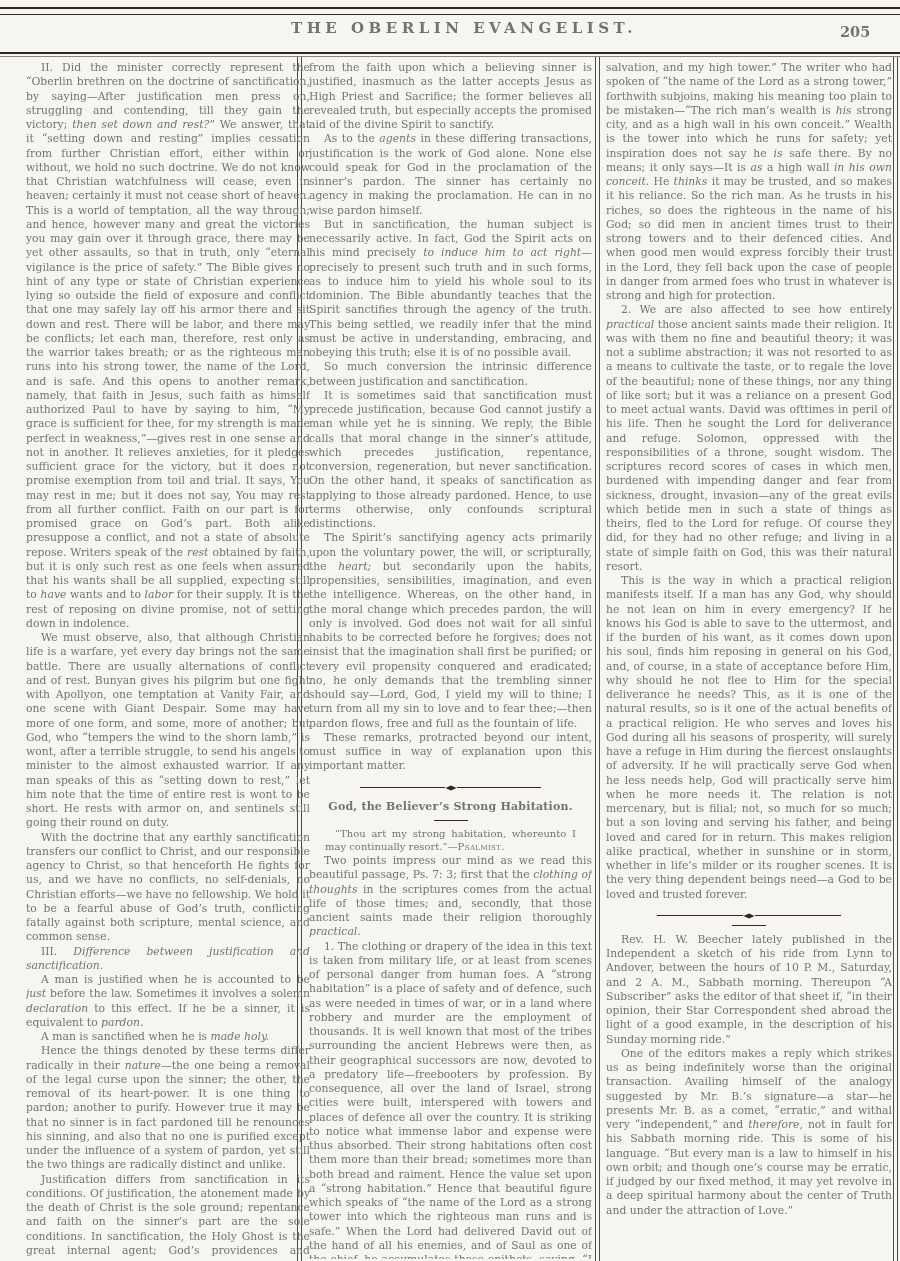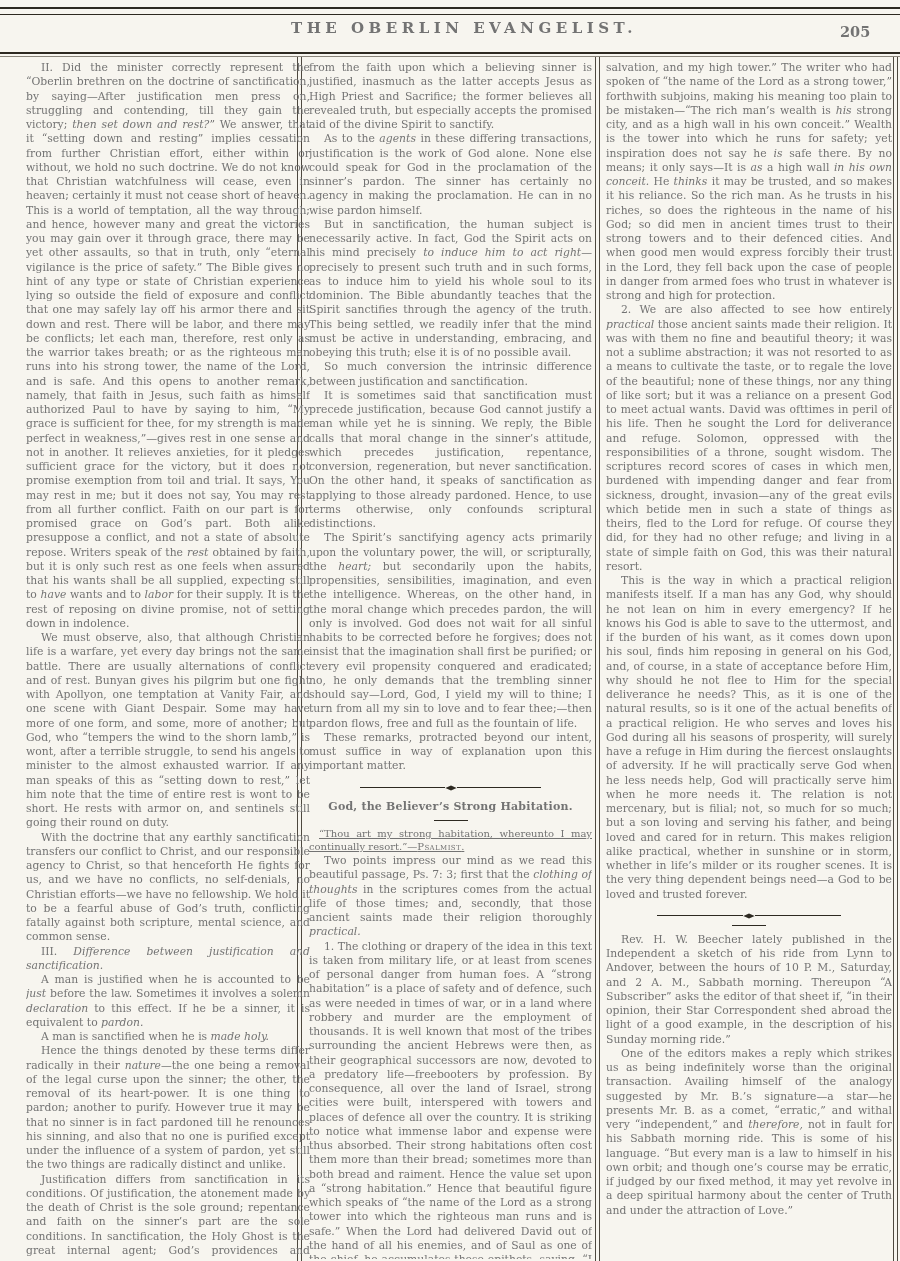--- a/index.html
+++ b/index.html
@@ -20,21 +20,21 @@
   .divider-1 { left:297px; } .divider-2 { left:595px; }
   .right-rule { position:absolute; top:57px; bottom:0; left:893px; width:3px;
     border-left:1px solid #4d483f; border-right:1px solid #4d483f; }
   .column { position:absolute; top:61px; height:1198px; overflow:hidden;
     text-align:justify; font-size:10.8px; line-height:14.25px; }
   .column-1 { left:10px;  width:284px;margin-left:16px; }
   .column-2 { left:309px; width:283px; }
   .column-3 { left:606px; width:286px; }
   .para  { margin:0; text-indent:15px; }
   .para.noindent { text-indent:0; }
-  .quote { margin:1px 0; font-size:10px; line-height:12.6px; text-indent:10px;text-decoration:underline; }
+  .quote { margin:1px 16px; font-size:10px; line-height:12.6px; text-indent:10px; }
   .it { font-style:italic; }
   .sc { font-variant:small-caps; letter-spacing:0.4px; }
   .art-heading { margin:1px 0 0 0; text-align:center; font-size:11px;
     line-height:19.5px; font-weight:bold; text-indent:0; letter-spacing:0.2px; }
   .fancy-rule { display:flex; align-items:center; justify-content:center;
     width:64%; margin:10px auto 5px; }
   .fr-line { flex:1; border-top:1.5px solid #2d2921; }
   .fr-diamond { width:8px; height:8px; background:#2d2921; margin:0 2px;
     transform:scale(1,0.45) rotate(45deg); }
   .short-rule { width:34px; border-top:1.7px solid #2d2921; margin:4px auto 7px; }

